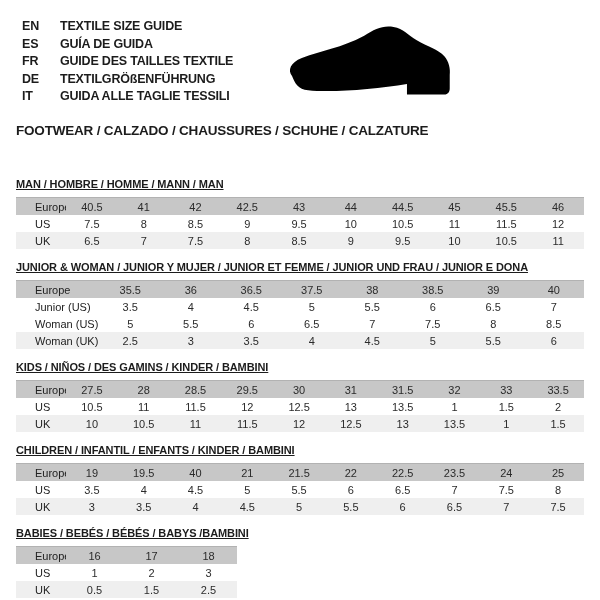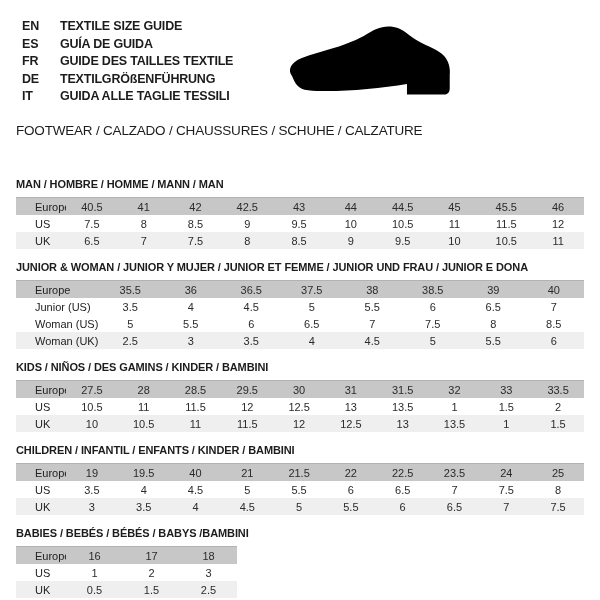--- a/index.html
+++ b/index.html
@@ -43,38 +43,39 @@
     padding-left: 6px;
     flex: 0 0 38px;
   }
   .shoe-wrap {
     margin-top: 8px;
     margin-right: 0;
   }
   .category {
     margin-top: 9px;
     font-size: 13.5px;
-    font-weight: 400;
+    font-weight: 700;
     letter-spacing: -0.2px;
     white-space: nowrap;
   }
   
   .tables {
     margin-top: 40px;
   }
   .section + .section {
     margin-top: 10px;
   }
   .section-title {
     font-size: 11px;
     font-weight: 700;
     letter-spacing: -0.1px;
     line-height: 13px;
     margin: 12px 0 6px 0;
     white-space: nowrap;
+    text-decoration: underline;
   }
   table.size-table {
     border-collapse: collapse;
     table-layout: fixed;
   }
   table.size-table td {
     height: 17px;
     font-size: 11px;
     padding: 0;
     text-align: center;

